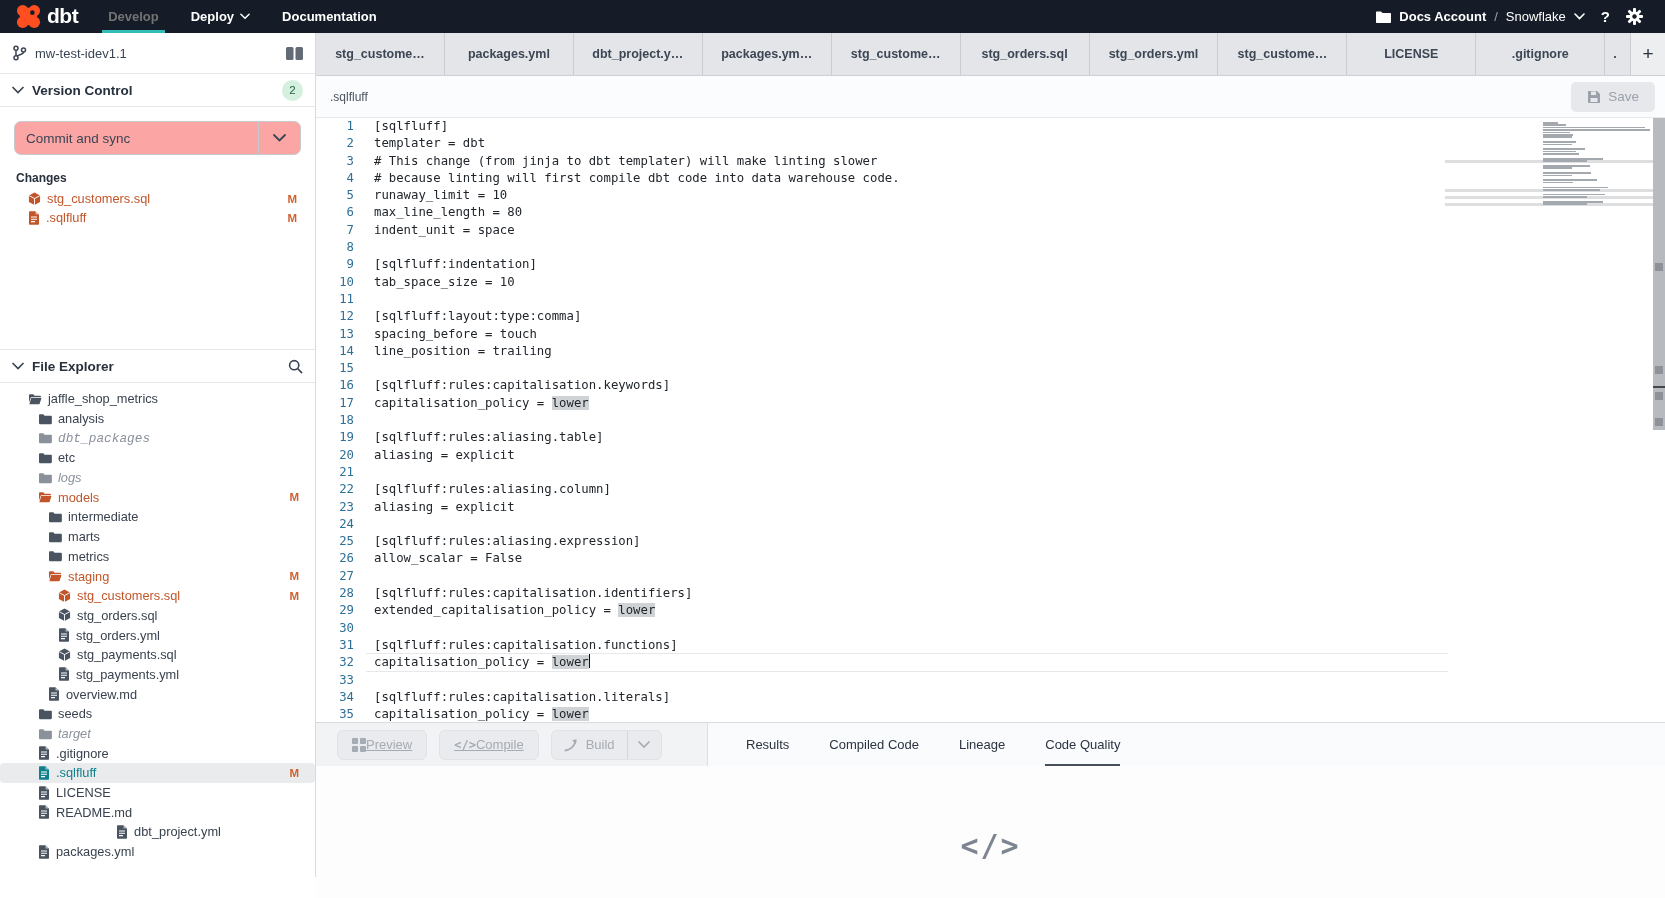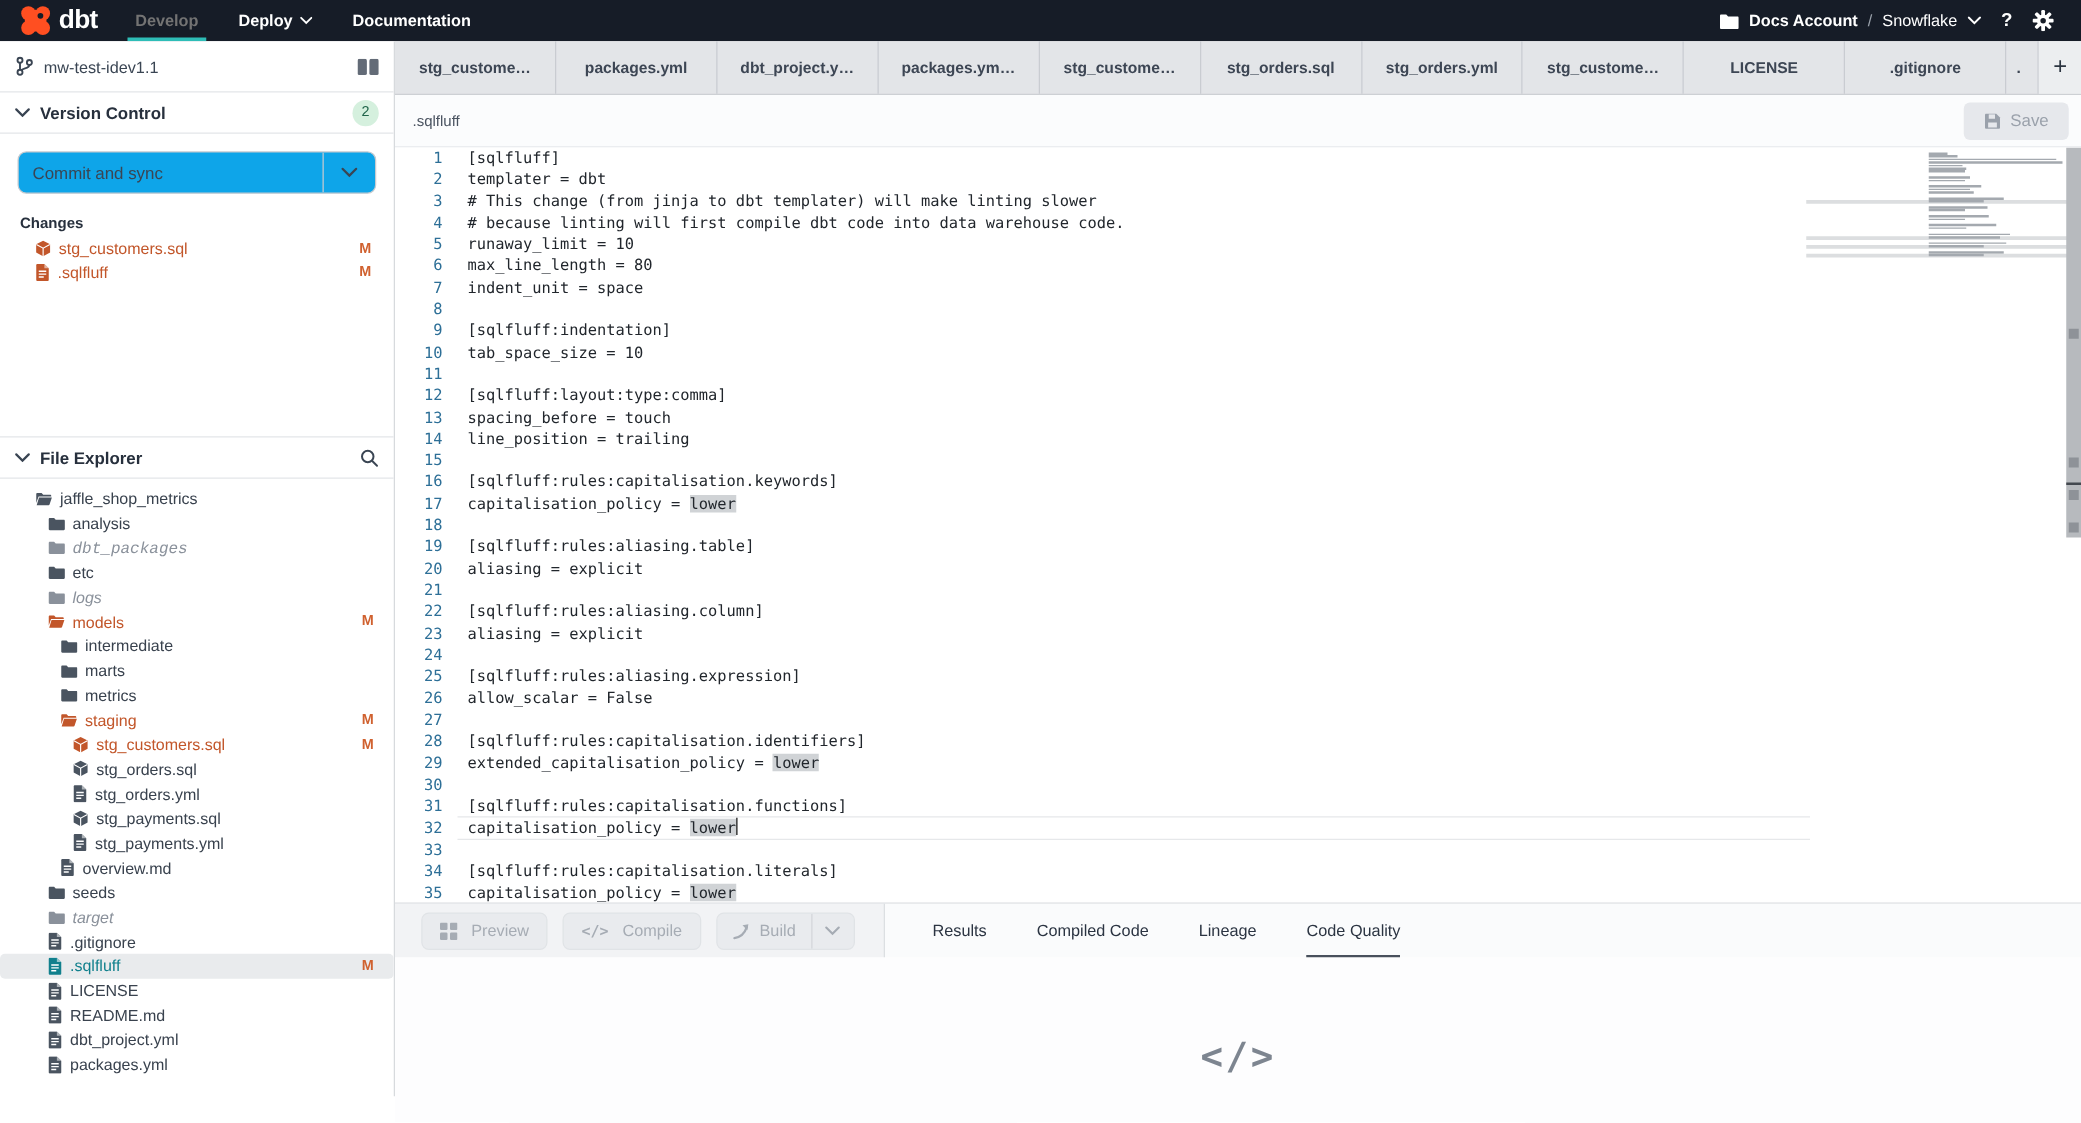--- a/index.html
+++ b/index.html
@@ -24,21 +24,21 @@
   
   .sidebar { position:absolute; left:0; top:33px; width:316px; height:844px; background:#fff; border-right:1px solid #d7dadd; overflow:hidden; }
   .branch-row { display:flex; align-items:center; height:40px; padding:0 12px 0 12px; }
   .branch-name { font-size:13px; color:#3a4553; margin-left:8px; }
   .branch-row .spacer { flex:1; }
   .divider { height:1px; background:#e4e6e9; }
   .section-head { display:flex; align-items:center; height:32px; padding:0 12px; }
   .section-title { font-size:13.5px; font-weight:bold; color:#27303d; margin-left:8px; }
   .section-head .spacer { flex:1; }
   .count-badge { width:21px; height:21px; border-radius:50%; background:#d5f0de; color:#20654a; font-size:11.5px; display:flex; align-items:center; justify-content:center; }
-  .commit-btn { display:flex; align-items:stretch; margin:14px 14px 12px 14px; height:34px; border:1px solid #c6cacf; border-radius:7px; background:#0ea5e9; overflow:hidden; cursor:pointer; }
+  .commit-btn { display:flex; align-items:stretch; margin:14px 14px 12px 14px; height:34px; border:1px solid #c6cacf; border-radius:7px; background:#fca5a5; overflow:hidden; cursor:pointer; }
   .commit-label { flex:1; display:flex; align-items:center; padding-left:11px; font-size:13.5px; color:#3a4553; }
   .commit-caret { width:42px; display:flex; align-items:center; justify-content:center; border-left:1px solid #c6cacf; }
   .changes-label { font-size:12px; font-weight:bold; color:#27303d; padding:4px 0 4px 16px; }
   .change-item { display:flex; align-items:center; height:19px; padding:0 18px 0 28px; cursor:pointer; }
   .change-item .lbl { font-size:12.8px; color:#c2562a; margin-left:6px; }
   .mod-badge { margin-left:auto; color:#d0612f; font-size:11.5px; font-weight:bold; }
   .fe-gap { height:122px; }
 
   .tree { padding-top:6px; }
   .tree-row { display:flex; align-items:center; height:19.7px; padding-right:16px; cursor:pointer; border-radius:4px; }
@@ -72,21 +72,21 @@
   .minimap { position:absolute; right:14px; top:4px; width:110px; }
   .mm-row { position:relative; height:2.4px; }
   .mm-bar { position:absolute; left:2px; top:0; height:1.7px; background:#a4a9af; }
   .mm-hl { position:absolute; left:-96px; right:-12px; top:-0.4px; height:3px; background:#dcdee0; }
   .scrollbar { position:absolute; right:0; top:0; width:12px; height:312px; background:#b7babe; }
   .sb-mark { position:absolute; left:2px; width:8px; height:8px; background:#8e9298; }
   .sb-line { position:absolute; left:0; width:12px; height:2px; background:#43484f; }
 
   .toolbar { position:absolute; left:0; top:689px; right:0; height:44px; border-top:1px solid #d9dcdf; display:flex; }
   .toolbar-left { width:392px; background:#f2f3f5; border-right:1px solid #dcdfe2; display:flex; align-items:center; gap:12px; padding-left:21px; }
-  .tb-btn { display:flex; align-items:center; gap:11px; height:30px; padding:0 14px; background:#e9ebee; border:1px solid #e0e3e6; border-radius:6px; color:#a6acb4; font-size:13px; cursor:default; }
+  .tb-btn { display:flex; align-items:center; gap:0; height:30px; padding:0 14px; background:#e9ebee; border:1px solid #e0e3e6; border-radius:6px; color:#a6acb4; font-size:13px; cursor:default;text-decoration:underline; }
   .tb-btn .ic-txt { font-family:"DejaVu Sans Mono", monospace; font-size:12px; font-weight:bold; }
   .build-group { display:flex; align-items:stretch; height:30px; background:#e9ebee; border:1px solid #e0e3e6; border-radius:6px; overflow:hidden; }
   .build-main { display:flex; align-items:center; gap:8px; padding:0 12px; color:#a6acb4; font-size:13px; }
   .build-caret { width:34px; display:flex; align-items:center; justify-content:center; border-left:1px solid #d3d6da; }
   .toolbar-right { flex:1; background:#fafbfc; display:flex; align-items:stretch; gap:40px; padding-left:38px; }
   .btab { display:flex; align-items:center; font-size:13px; color:#2b3442; cursor:pointer; border-bottom:2.5px solid transparent; padding-top:2px; }
   .btab.active { border-bottom-color:#48505c; }
 
   .bottom-panel { position:absolute; left:0; top:733px; right:0; bottom:0; background:#fdfdfe; display:flex; justify-content:center; }
   .big-code-icon { margin-top:62px; font-size:30px; font-weight:bold; color:#7d8590; font-family:"DejaVu Sans Mono", monospace; letter-spacing:2px; }
@@ -439,21 +439,21 @@
         <div class="tree-row " style="padding-left: 38px;">
           <span>
             <svg width="12" height="14" viewBox="0 0 12 14">
               <path fill="#4a5460" d="M1 1.2C1 .6 1.4.2 2 .2h5.5L11 3.6v9.2c0 .6-.4 1-1 1H2c-.6 0-1-.4-1-1z"></path>
               <path d="M3 6h6M3 8.3h6M3 10.6h4" stroke="#fff" stroke-width="1.1"></path>
               <path fill="#fff" opacity=".55" d="M7.5.2L11 3.6H7.5z"></path>
             </svg>
           </span>
           <span class="lbl">README.md</span>
         </div>
-        <div class="tree-row " style="padding-left: 38px;">
+        <div class="tree-row " style="padding-left: 38px; justify-content: center;">
           <span>
             <svg width="12" height="14" viewBox="0 0 12 14">
               <path fill="#4a5460" d="M1 1.2C1 .6 1.4.2 2 .2h5.5L11 3.6v9.2c0 .6-.4 1-1 1H2c-.6 0-1-.4-1-1z"></path>
               <path d="M3 6h6M3 8.3h6M3 10.6h4" stroke="#fff" stroke-width="1.1"></path>
               <path fill="#fff" opacity=".55" d="M7.5.2L11 3.6H7.5z"></path>
             </svg>
           </span>
           <span class="lbl">dbt_project.yml</span>
         </div>
         <div class="tree-row " style="padding-left: 38px;">

